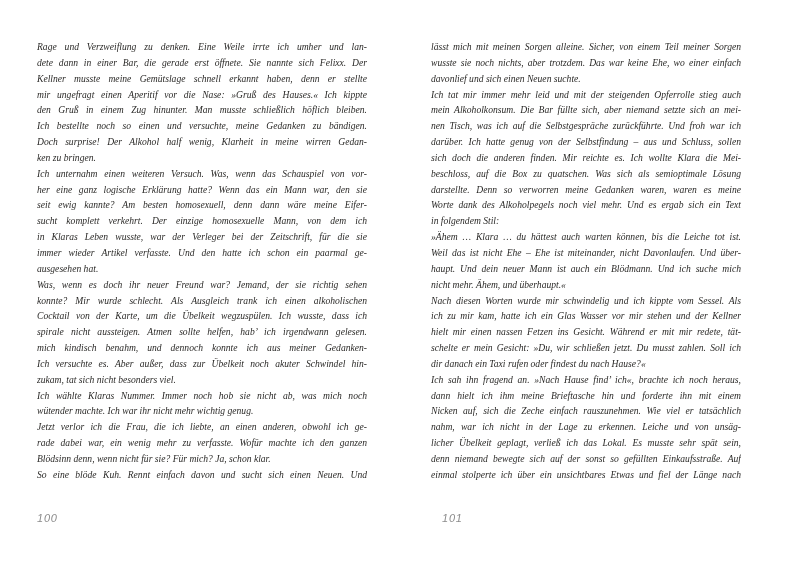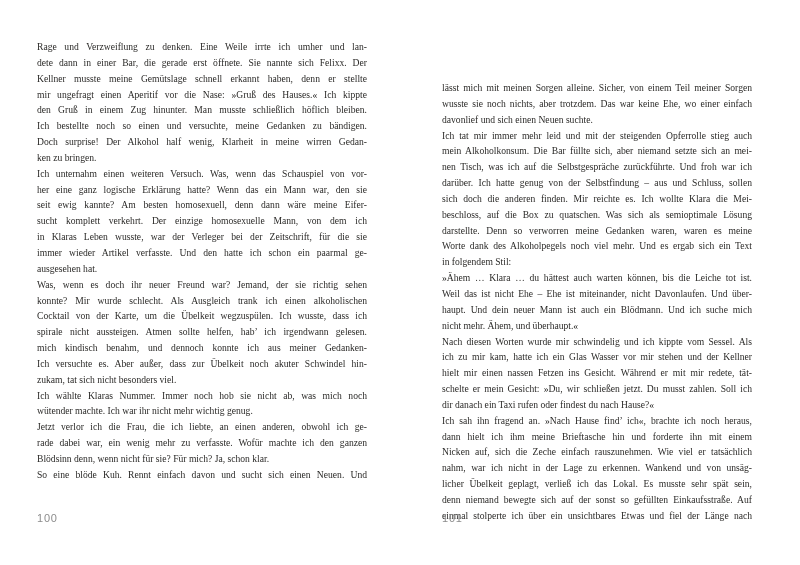--- a/index.html
+++ b/index.html
@@ -8,30 +8,31 @@
     width: 800px;
     height: 565px;
     background: #ffffff;
     overflow: hidden;
   }
   .spread {
     position: relative;
     width: 800px;
     height: 565px;
     background: #ffffff;
+    font-style: italic;
   }
   .text-block {
     position: absolute;
     top: 39px;
     color: #2b2a28;
     font-family: "Liberation Serif", "DejaVu Serif", serif;
     font-size: 9.6px;
   }
   .text-block.left  { left: 37px;  width: 330px; }
-  .text-block.right { left: 442px; width: 310px; margin-top: 41px; }
+  .text-block.right { left: 431px; width: 310px; }
   .line {
     line-height: 15.85px;
     height: 15.85px;
     overflow: hidden;
     text-align: justify;
     text-align-last: justify;
     white-space: normal;
   }
   .line.para-end {
     text-align: center;
@@ -103,21 +104,21 @@
       <div class="line">haupt. Und dein neuer Mann ist auch ein Blödmann. Und ich suche mich</div>
       <div class="line para-end">nicht mehr. Ähem, und überhaupt.«</div>
       <div class="line">Nach diesen Worten wurde mir schwindelig und ich kippte vom Sessel. Als</div>
       <div class="line">ich zu mir kam, hatte ich ein Glas Wasser vor mir stehen und der Kellner</div>
       <div class="line">hielt mir einen nassen Fetzen ins Gesicht. Während er mit mir redete, tät-</div>
       <div class="line">schelte er mein Gesicht: »Du, wir schließen jetzt. Du musst zahlen. Soll ich</div>
       <div class="line para-end">dir danach ein Taxi rufen oder findest du nach Hause?«</div>
       <div class="line">Ich sah ihn fragend an. »Nach Hause find’ ich«, brachte ich noch heraus,</div>
       <div class="line">dann hielt ich ihm meine Brieftasche hin und forderte ihn mit einem</div>
       <div class="line">Nicken auf, sich die Zeche einfach rauszunehmen. Wie viel er tatsächlich</div>
-      <div class="line">nahm, war ich nicht in der Lage zu erkennen. Wankend und von unsäg-</div>
+      <div class="line">nahm, war ich nicht in der Lage zu erkennen. Leiche und von unsäg-</div>
       <div class="line">licher Übelkeit geplagt, verließ ich das Lokal. Es musste sehr spät sein,</div>
       <div class="line">denn niemand bewegte sich auf der sonst so gefüllten Einkaufsstraße. Auf</div>
       <div class="line">einmal stolperte ich über ein unsichtbares Etwas und fiel der Länge nach</div>
     </div>
 
   <div class="page-number left">100</div>
 
   <div class="page-number right">101</div>
 
 </div>

